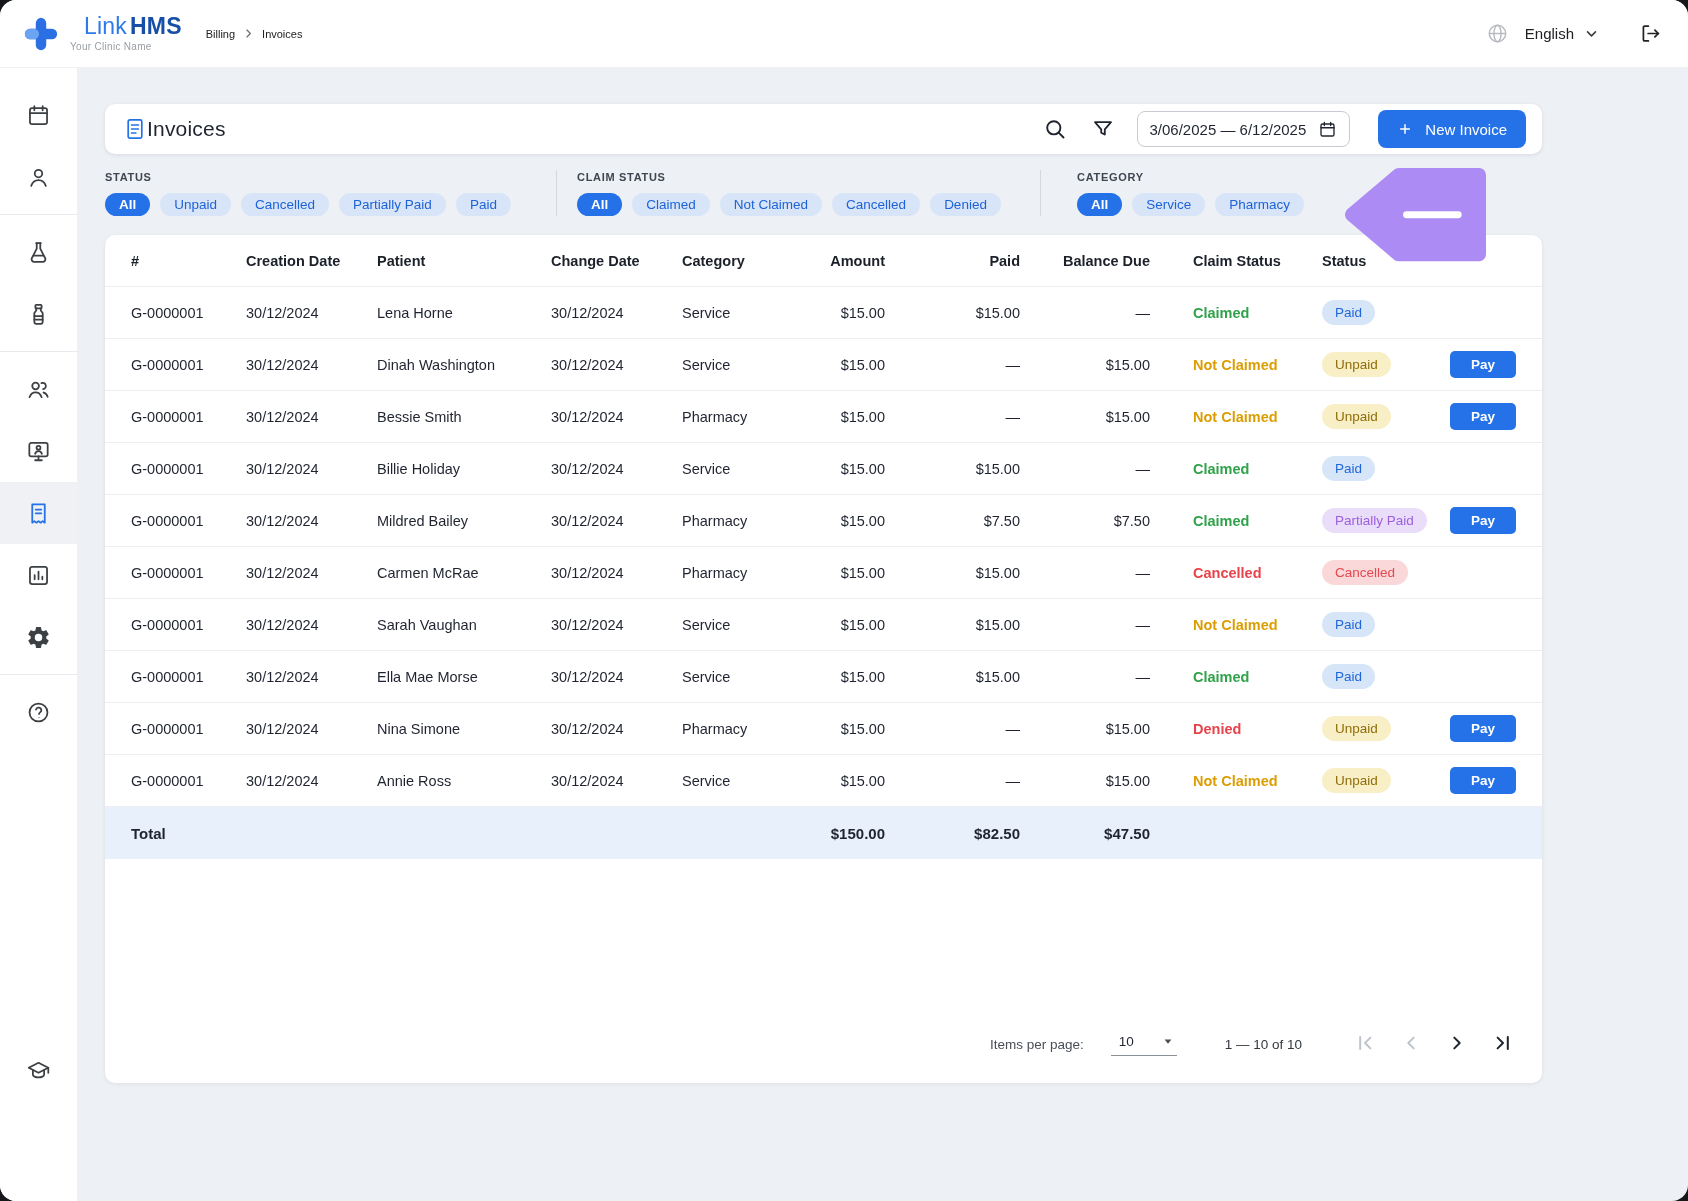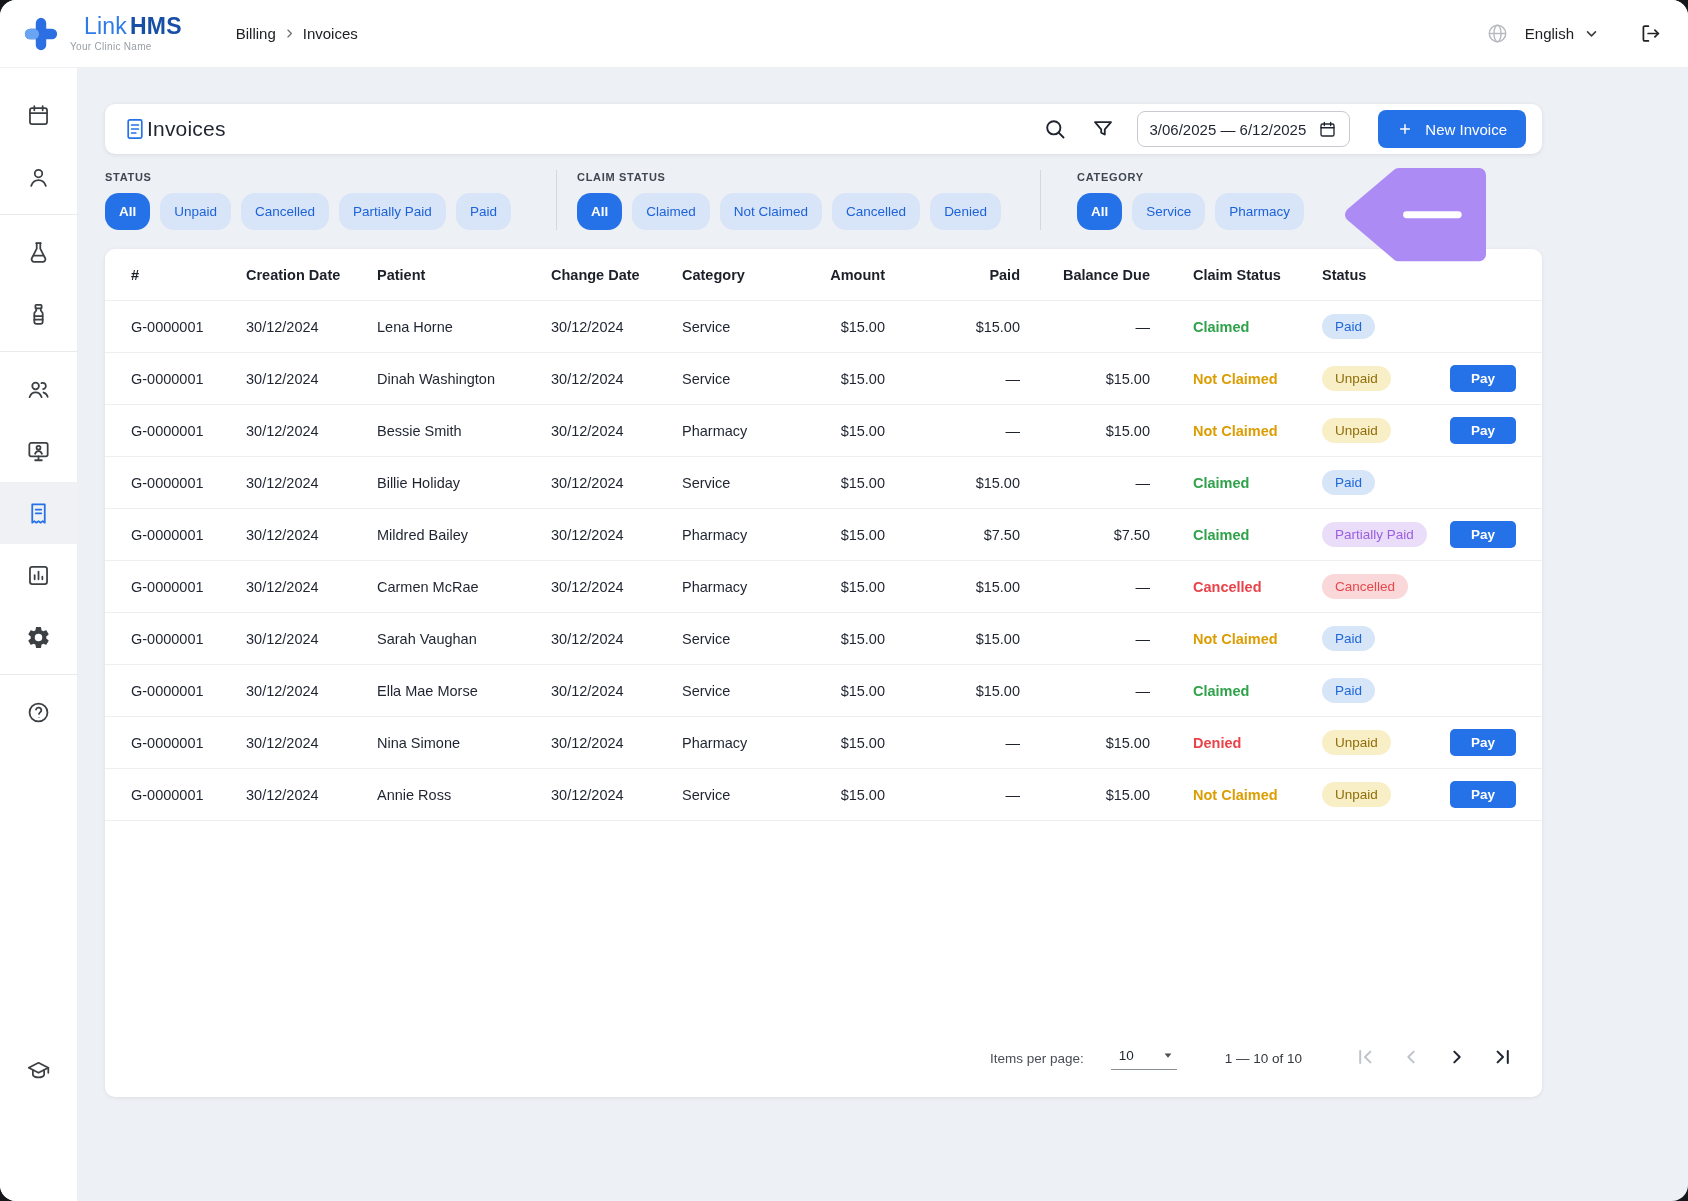--- a/index.html
+++ b/index.html
@@ -8,21 +8,21 @@
 
   
   .topbar{position:absolute;top:0;left:0;right:0;height:68px;background:#fff;display:flex;align-items:center;padding:0 26px 0 22px;z-index:10;border-bottom:1px solid #EEF0F2;}
   .logo{display:flex;align-items:center;gap:10px;}
   .logo-mark{width:38px;height:38px;}
   .brand-col{display:flex;flex-direction:column;line-height:1;}
   .brand-row{font-size:23px;letter-spacing:.2px;}
   .brand-link{color:#2E7BE8;font-weight:400;margin-left:14px;}
   .brand-hms{color:#174EA6;font-weight:700;margin-left:3px;}
   .brand-sub{font-size:10px;color:#9AA0A6;margin-top:4px;letter-spacing:.3px;}
-  .breadcrumb{display:flex;align-items:center;gap:6px;margin-left:54px;font-size:15px;color:#202124;}
+  .breadcrumb{display:flex;align-items:center;gap:6px;margin-left:24px;font-size:11px;color:#202124;}
   .breadcrumb .icon{width:15px;height:15px;color:#6B7075;}
   .topbar-right{margin-left:auto;display:flex;align-items:center;}
   .globe{width:23px;height:23px;color:#B6BABF;}
   .lang{display:flex;align-items:center;gap:8px;margin-left:16px;cursor:pointer;}
   .lang-label{font-size:15px;font-weight:500;color:#202124;}
   .lang .icon.chev{width:19px;height:19px;color:#3C4043;}
   .logout{width:23px;height:23px;color:#202124;margin-left:38px;background:none;border:none;padding:0;cursor:pointer;}
 
   
   .sidebar{position:absolute;top:68px;left:0;bottom:0;width:78px;background:#fff;display:flex;flex-direction:column;align-items:center;padding-top:16px;z-index:5;border-right:1px solid #EDEFF2;}
@@ -48,21 +48,21 @@
   .new-invoice .icon{width:16px;height:16px;color:#fff;}
 
   
   .filters{width:1437px;display:flex;margin-top:16px;position:relative;z-index:6;}
   .filter-group{padding-top:1px;}
   .filter-group.g0{width:451px;}
   .filter-group.g1{width:484px;padding-left:20px;border-left:1px solid #D5D9DE;}
   .filter-group.g2{flex:1;padding-left:36px;border-left:1px solid #D5D9DE;}
   .filter-label{font-size:11px;font-weight:700;color:#3F4650;letter-spacing:.7px;margin-bottom:10px;}
   .chips{display:flex;gap:10px;}
-  .chip{height:37px;border-radius:14px;border:none;background:#D8E4F7;color:#1D63D8;font-size:13.5px;font-weight:500;padding:0 14px;display:flex;align-items:center;cursor:pointer;font-family:inherit;white-space:nowrap;}
+  .chip{height:23px;border-radius:14px;border:none;background:#D8E4F7;color:#1D63D8;font-size:13.5px;font-weight:500;padding:0 14px;display:flex;align-items:center;cursor:pointer;font-family:inherit;white-space:nowrap;}
   .chip.active{background:#2471E8;color:#fff;font-weight:600;}
   .annotation-arrow{position:absolute;left:1238px;top:-4px;width:147px;height:97px;z-index:30;pointer-events:none;}
 
   
   .table-card{width:1437px;height:848px;background:#fff;border-radius:10px;margin-top:19px;box-shadow:0 1px 4px rgba(25,33,61,.08);display:flex;flex-direction:column;overflow:hidden;}
   .trow{display:grid;grid-template-columns:115px 131px 174px 131px 108px 95px 135px 130px 172px 110px minmax(0,1fr);align-items:center;height:52px;padding:0 26px;border-bottom:1px solid #ECEEF1;font-size:14.5px;color:#1F2430;}
   .trow.head{font-weight:700;color:#1B2029;}
   .cell{white-space:nowrap;overflow:hidden;}
   .cell.right{text-align:right;}
   .cell.claim-col{padding-left:43px;}
@@ -461,20 +461,33 @@
             <div class="cell">30/12/2024</div>
             <div class="cell">Annie Ross</div>
             <div class="cell">30/12/2024</div>
             <div class="cell">Service</div>
             <div class="cell right">$15.00</div>
             <div class="cell right">—</div>
             <div class="cell right">$15.00</div>
             <div class="cell claim-col"><span class="claim claim-orange">Not Claimed</span></div>
             <div class="cell"><span class="status-chip chip-unpaid">Unpaid</span></div>
             <div class="cell pay-cell"><button class="pay-btn">Pay</button></div>
+          </div>
+          <div class="trow total">
+            <div class="cell">Total</div>
+            <div class="cell"></div>
+            <div class="cell"></div>
+            <div class="cell"></div>
+            <div class="cell"></div>
+            <div class="cell right">$150.00</div>
+            <div class="cell right">$82.50</div>
+            <div class="cell right">$47.50</div>
+            <div class="cell"></div>
+            <div class="cell"></div>
+            <div class="cell"></div>
           </div>
         </div>
 
       <div class="pagination">
         <span>Items per page:</span>
         <div class="per-page">
           <span>10</span>
           <span class="icon">
               <svg viewBox="0 0 24 24" fill="currentColor">
                 <path d="M7.5 10h9L12 15.5Z"></path>

